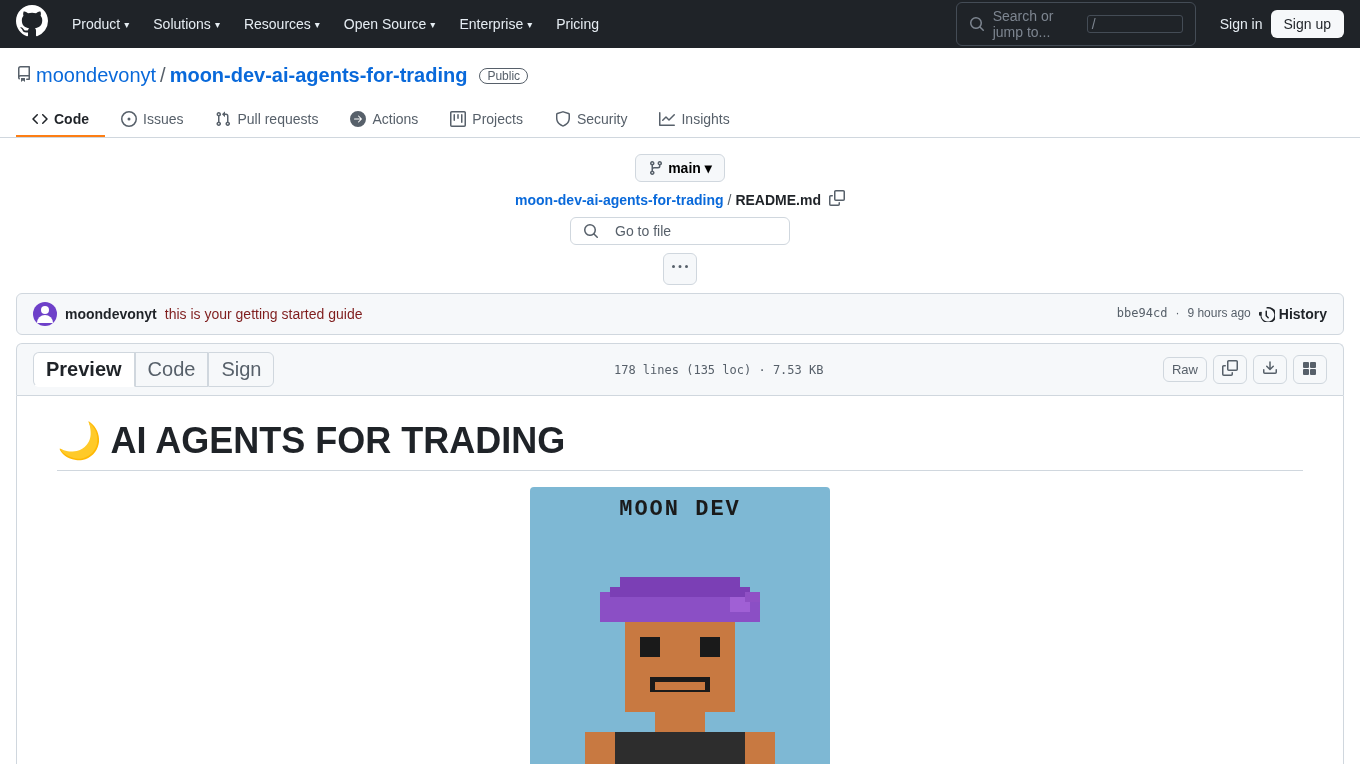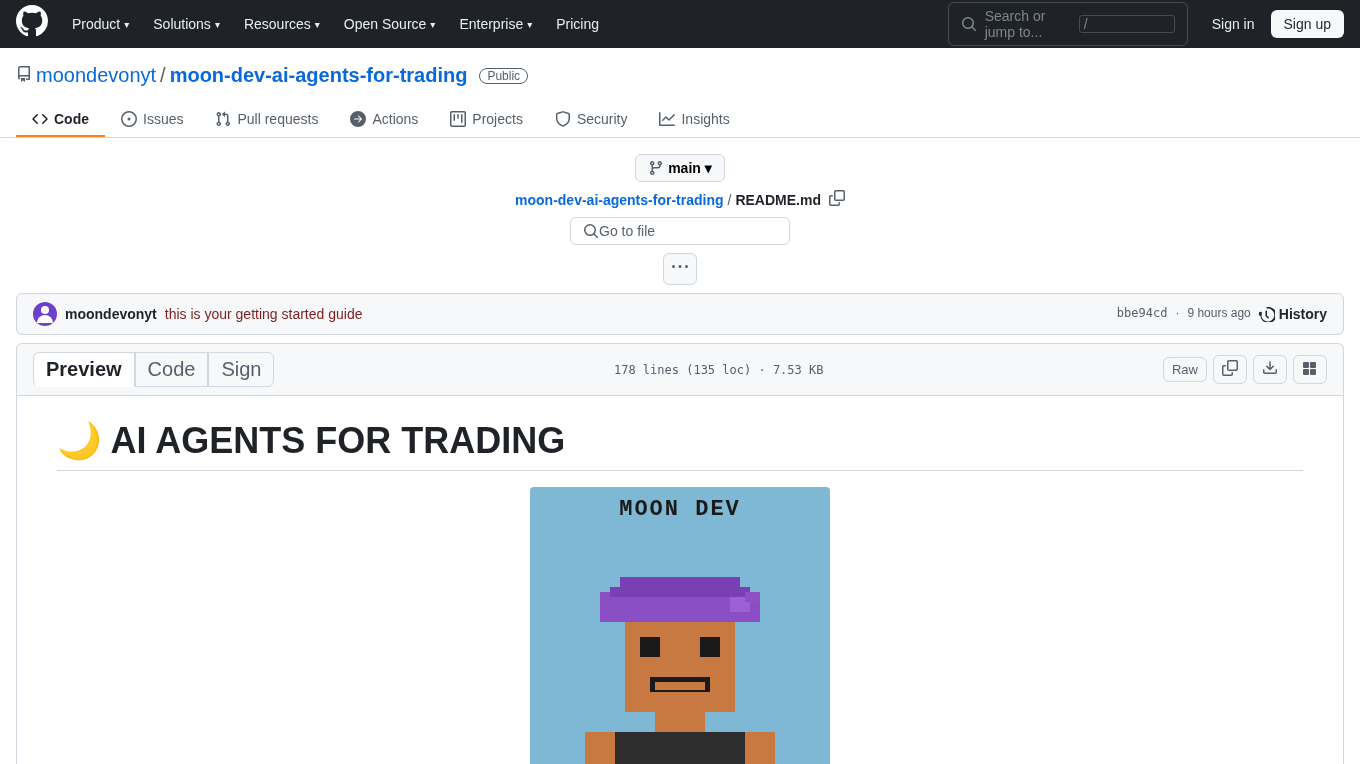--- a/index.html
+++ b/index.html
@@ -7,21 +7,21 @@
     
     
     .header { background: #1f2328; height: 48px; display: flex; align-items: center; padding: 0 16px; gap: 16px; }
     .header-logo { color: white; font-size: 24px; flex-shrink: 0; cursor: pointer; }
     .header-nav { display: flex; align-items: center; gap: 8px; }
     .header-nav-item { color: #e6edf3; font-size: 14px; font-weight: 500; padding: 6px 8px; border-radius: 6px; cursor: pointer; display: flex; align-items: center; gap: 4px; }
     .header-spacer { flex: 1; }
     .header-search { background: #1f2328; border: 1px solid #444c56; border-radius: 6px; color: #7d8590; padding: 5px 12px; width: 240px; display: flex; align-items: center; gap: 8px; cursor: text; }
     .header-search span { flex: 1; font-size: 14px; color: #7d8590; }
     .header-search-slash { border: 1px solid #444c56; border-radius: 3px; padding: 0 4px; font-size: 11px; color: #7d8590; }
-    .header-actions { display: flex; align-items: center; gap: 8px; }
+    .header-actions { display: flex; align-items: center; }
     .btn-signin { color: #e6edf3; background: transparent; border: none; padding: 5px 8px; cursor: pointer; font-size: 14px; }
     .btn-signup { color: #1f2328; background: #f6f8fa; border: 1px solid rgba(255,255,255,0.15); border-radius: 6px; padding: 5px 12px; cursor: pointer; font-size: 14px; font-weight: 500; }
 
     
     .repo-header { border-bottom: 1px solid #d0d7de; padding: 16px 16px 0; }
     .repo-path { display: flex; align-items: center; gap: 4px; font-size: 20px; margin-bottom: 16px; flex-wrap: wrap; }
     .repo-path-icon { color: #57606a; font-size: 16px; }
     .repo-path a { color: #0969da; text-decoration: none; font-weight: 400; }
     .repo-path-sep { color: #57606a; font-weight: 300; }
     .badge-public { background: transparent; border: 1px solid #57606a; border-radius: 50px; padding: 0 7px; font-size: 12px; color: #57606a; font-weight: 500; margin-left: 8px; }
@@ -34,21 +34,21 @@
     
     
     .content { padding: 0; }
     .file-nav { display: flex; align-items: center; padding: 16px 16px 8px; gap: 8px; flex-direction: column; }
     .branch-selector { display: flex; align-items: center; gap: 4px; border: 1px solid #d0d7de; border-radius: 6px; padding: 5px 12px; background: #f6f8fa; font-size: 14px; cursor: pointer; font-weight: 600; }
     .branch-selector svg { color: #57606a; }
     .file-path-nav { display: flex; align-items: center; gap: 4px; font-size: 14px; flex: 1; }
     .file-path-nav a { color: #0969da; text-decoration: none; font-weight: 600; }
     .file-path-sep { color: #57606a; }
     .file-path-current { color: #1f2328; font-weight: 600; }
-    .search-goto { display: flex; align-items: center; gap: 0; border: 1px solid #d0d7de; border-radius: 6px; padding: 5px 12px; font-size: 14px; color: #57606a; cursor: pointer; width: 220px; }
+    .search-goto { display: flex; align-items: center; gap: 16px; border: 1px solid #d0d7de; border-radius: 6px; padding: 5px 12px; font-size: 14px; color: #57606a; cursor: pointer; width: 220px; }
     .more-options { border: 1px solid #d0d7de; border-radius: 6px; padding: 5px 8px; cursor: pointer; background: #f6f8fa; font-size: 16px; color: #57606a; }
 
     
     .commit-info { display: flex; align-items: center; justify-content: space-between; padding: 8px 16px; background: #f6f8fa; border: 1px solid #d0d7de; border-radius: 6px; margin: 0 16px 0; }
     .commit-left { display: flex; align-items: center; gap: 8px; }
     .avatar { width: 24px; height: 24px; border-radius: 50%; background: #6e40c9; color: white; display: flex; align-items: center; justify-content: center; font-size: 10px; font-weight: bold; overflow: hidden; }
     .commit-author { font-weight: 600; font-size: 14px; color: #1f2328; }
     .commit-message { font-size: 14px; color: #7f1d1d; }
     .commit-right { display: flex; align-items: flex-start; gap: 8px; font-size: 12px; color: #57606a; }
     .commit-sha { font-family: monospace; }

